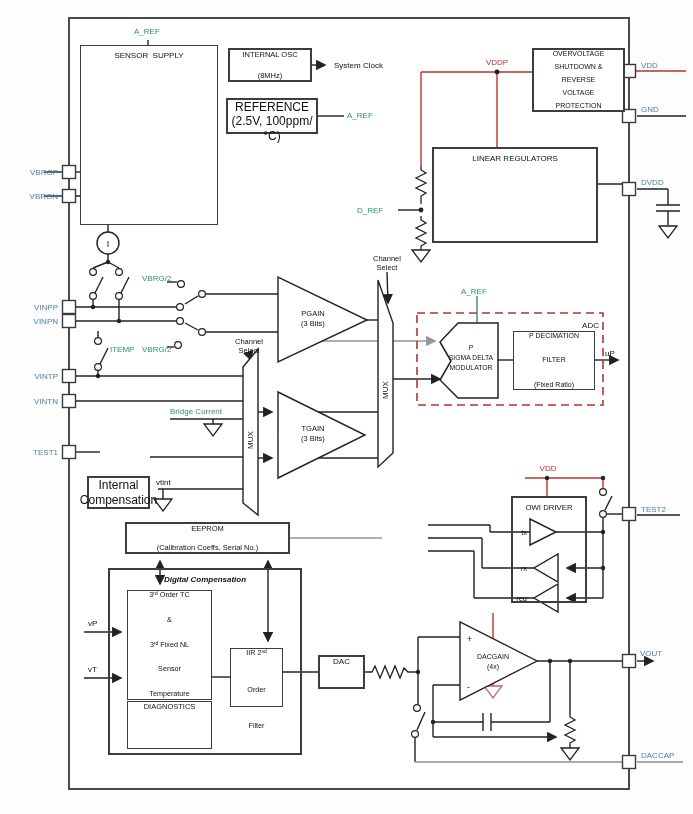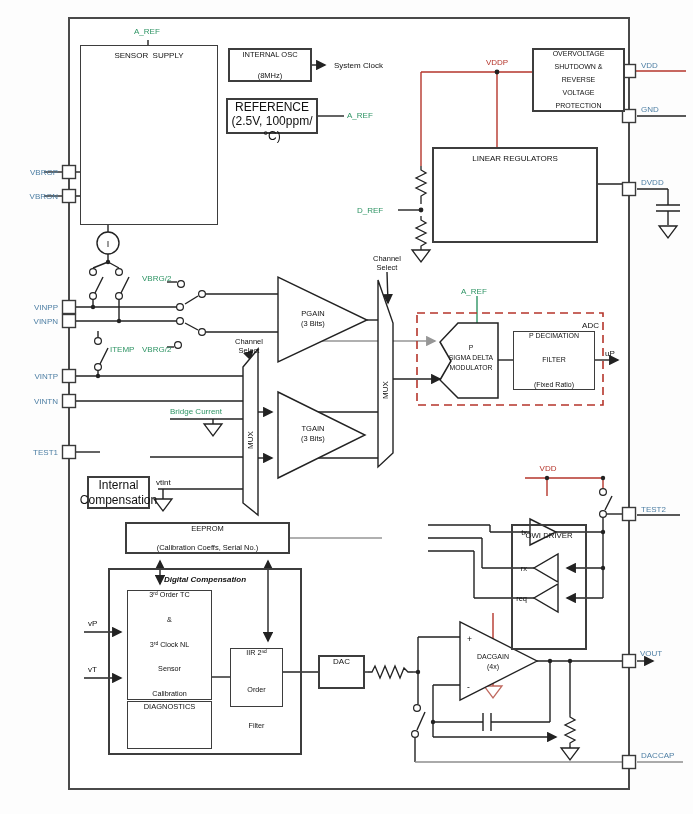--- a/index.html
+++ b/index.html
@@ -334,33 +334,33 @@
   <span>Internal</span>
   <span>Compensation</span>
 </div>
 
 <div class="box b2" style="left:125px;top:522px;width:165px;height:32px;">
   <span>EEPROM</span>
   <span>(Calibration Coeffs, Serial No.)</span>
 </div>
 
 
-<div class="box b2 tt" style="left:511px;top:496px;width:76px;height:126px;background:transparent;margin-top:28px;">
+<div class="box b2 tt" style="left:511px;top:496px;width:76px;height:107px;background:transparent;">
   <span style="font-size:7.8px;">OWI DRIVER</span>
 </div>
 
 <div class="box b2 tt" style="left:108px;top:568px;width:194px;height:187px;background:transparent;">
   <span class="bold" style="font-size:8px;font-style:italic;">Digital Compensation</span>
 </div>
 <div class="box" style="left:127px;top:590px;width:85px;height:110px;font-size:7.2px;">
   <span>3ʳᵈ Order TC</span>
   <span>&amp;</span>
-  <span>3ʳᵈ Clock NL</span>
+  <span>3ʳᵈ Fixed NL</span>
   <span>Sensor</span>
-  <span>Calibration</span>
+  <span>Temperature</span>
 </div>
 <div class="box" style="left:127px;top:701px;width:85px;height:48px;">
   <span>DIAGNOSTICS</span>
 </div>
 <div class="box" style="left:230px;top:648px;width:53px;height:59px;font-size:7.2px;gap:28px;">
   <span>IIR 2ⁿᵈ</span>
   <span>Order</span>
   <span>Filter</span>
 </div>
 

